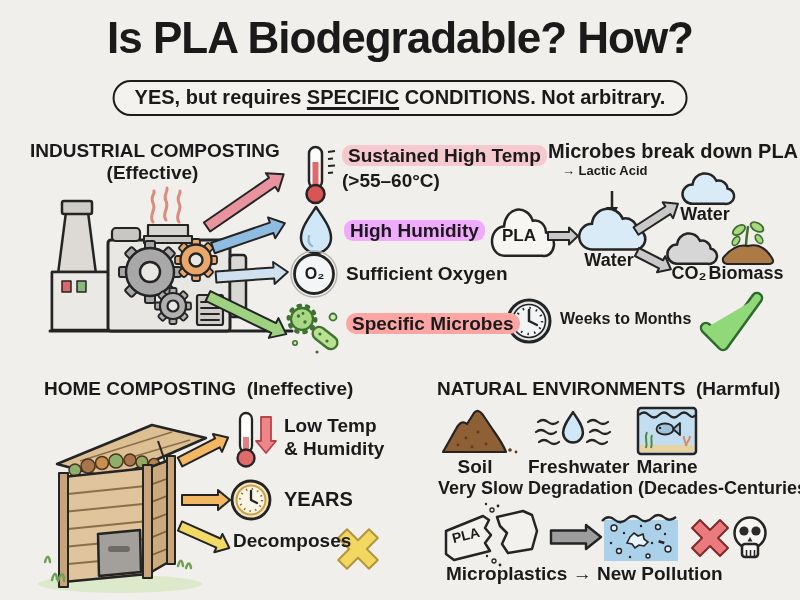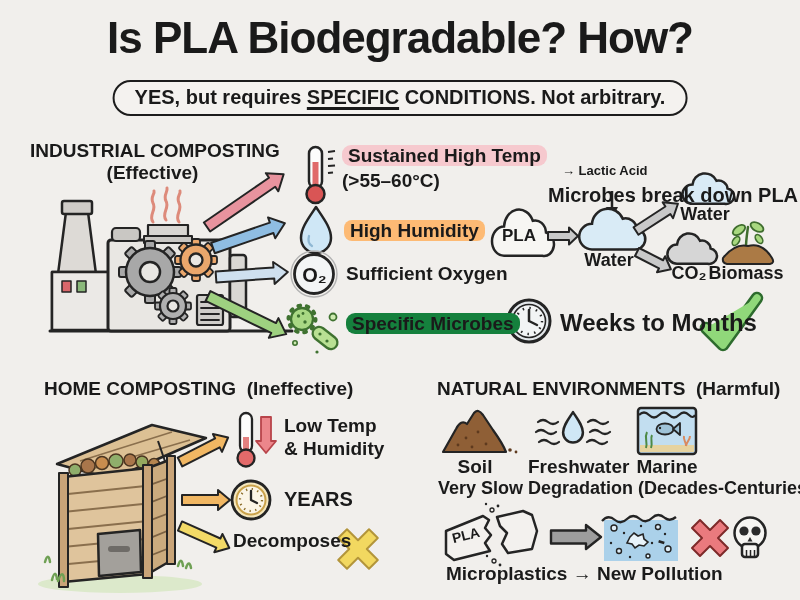--- a/index.html
+++ b/index.html
@@ -323,33 +323,33 @@
 
 <div class="t title ctr">Is PLA Biodegradable? How?</div>
 
 <div class="t banner"><span>YES, but requires </span><span class="underl">SPECIFIC</span><span> CONDITIONS. Not arbitrary.</span></div>
 
 <div class="t h1 ctr" style="left:30px;top:141px;width:245px;">INDUSTRIAL COMPOSTING</div>
 <div class="t h1 ctr" style="left:30px;top:163px;width:245px;">(Effective)</div>
 
 <div class="t lbl" style="left:342px;top:146px;"><span class="hl" style="background-color: rgb(246, 201, 206);">Sustained High Temp</span></div>
 <div class="t lbl" style="left:342px;top:171px;">(&gt;55–60°C)</div>
-<div class="t lbl" style="left:344px;top:221px;"><span class="hl" style="background-color: #fdba74; border-radius: 8px;">High Humidity</span></div>
+<div class="t lbl" style="left:344px;top:221px;"><span class="hl" style="background-color: #f0abfc;">High Humidity</span></div>
 <div class="t lbl" style="left:346px;top:264px;">Sufficient Oxygen</div>
-<div class="t lbl" style="left:346px;top:314px;"><span class="hl" style="background-color: #15803d;">Specific Microbes</span></div>
-<div class="t ctr" style="left:296px;top:265px;width:37px;font-size:20px;font-weight:800;">O₂</div>
-
-<div class="t" style="left:548px;top:141px;font-size:20px;margin-top:44px;">Microbes break down PLA</div>
+<div class="t lbl" style="left:346px;top:314px;"><span class="hl" style="background-color: #fca5a5; border-radius: 10px;">Specific Microbes</span></div>
+<div class="t ctr" style="left:296px;top:265px;width:37px;font-size:16px;font-weight:800;">O₂</div>
+
+<div class="t" style="left:548px;top:141px;font-size:20px;">Microbes break down PLA</div>
 <div class="t" style="left:562px;top:164px;font-size:13px;">→ Lactic Acid</div>
 <div class="t ctr" style="left:490px;top:227px;width:58px;font-size:17px;font-weight:800;">PLA</div>
 <div class="t ctr lbl18" style="left:578px;top:251px;width:62px;">Water</div>
 <div class="t ctr lbl18" style="left:678px;top:205px;width:54px;">Water</div>
 <div class="t ctr lbl18" style="left:664px;top:264px;width:50px;">CO₂</div>
 <div class="t ctr lbl18" style="left:708px;top:264px;width:76px;">Biomass</div>
-<div class="t" style="left:560px;top:310px;font-size:24px;">Weeks to Months</div>
+<div class="t" style="left:560px;top:310px;font-size:16px;">Weeks to Months</div>
 
 <div class="t h1" style="left:44px;top:379px;"><span>HOME COMPOSTING</span>&nbsp;&nbsp;<span>(Ineffective)</span></div>
 <div class="t lbl" style="left:284px;top:416px;">Low Temp</div>
 <div class="t lbl" style="left:284px;top:439px;">&amp; Humidity</div>
 <div class="t" style="left:284px;top:489px;font-size:20px;">YEARS</div>
 <div class="t lbl" style="left:233px;top:531px;">Decomposes</div>
 
 <div class="t h1" style="left:437px;top:379px;"><span>NATURAL ENVIRONMENTS</span>&nbsp;&nbsp;<span>(Harmful)</span></div>
 <div class="t lbl ctr" style="left:443px;top:457px;width:64px;">Soil</div>
 <div class="t lbl ctr" style="left:528px;top:457px;width:90px;">Freshwater</div>

